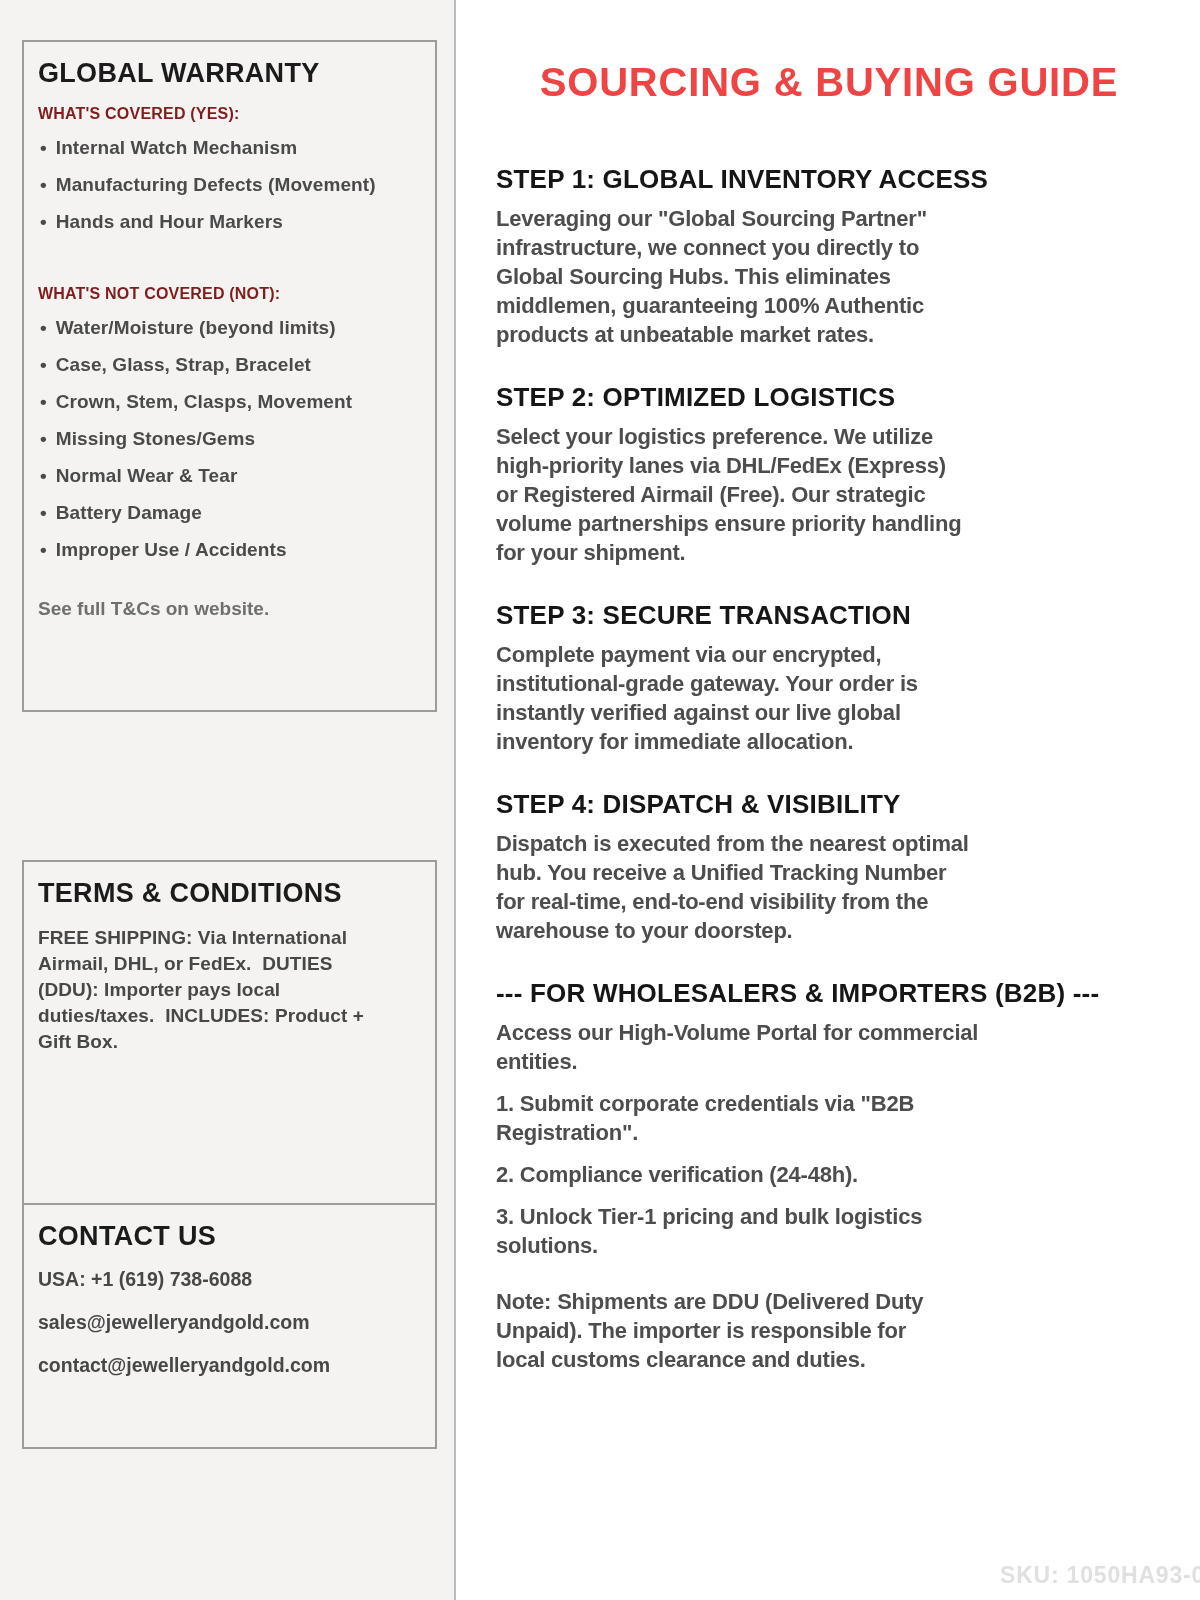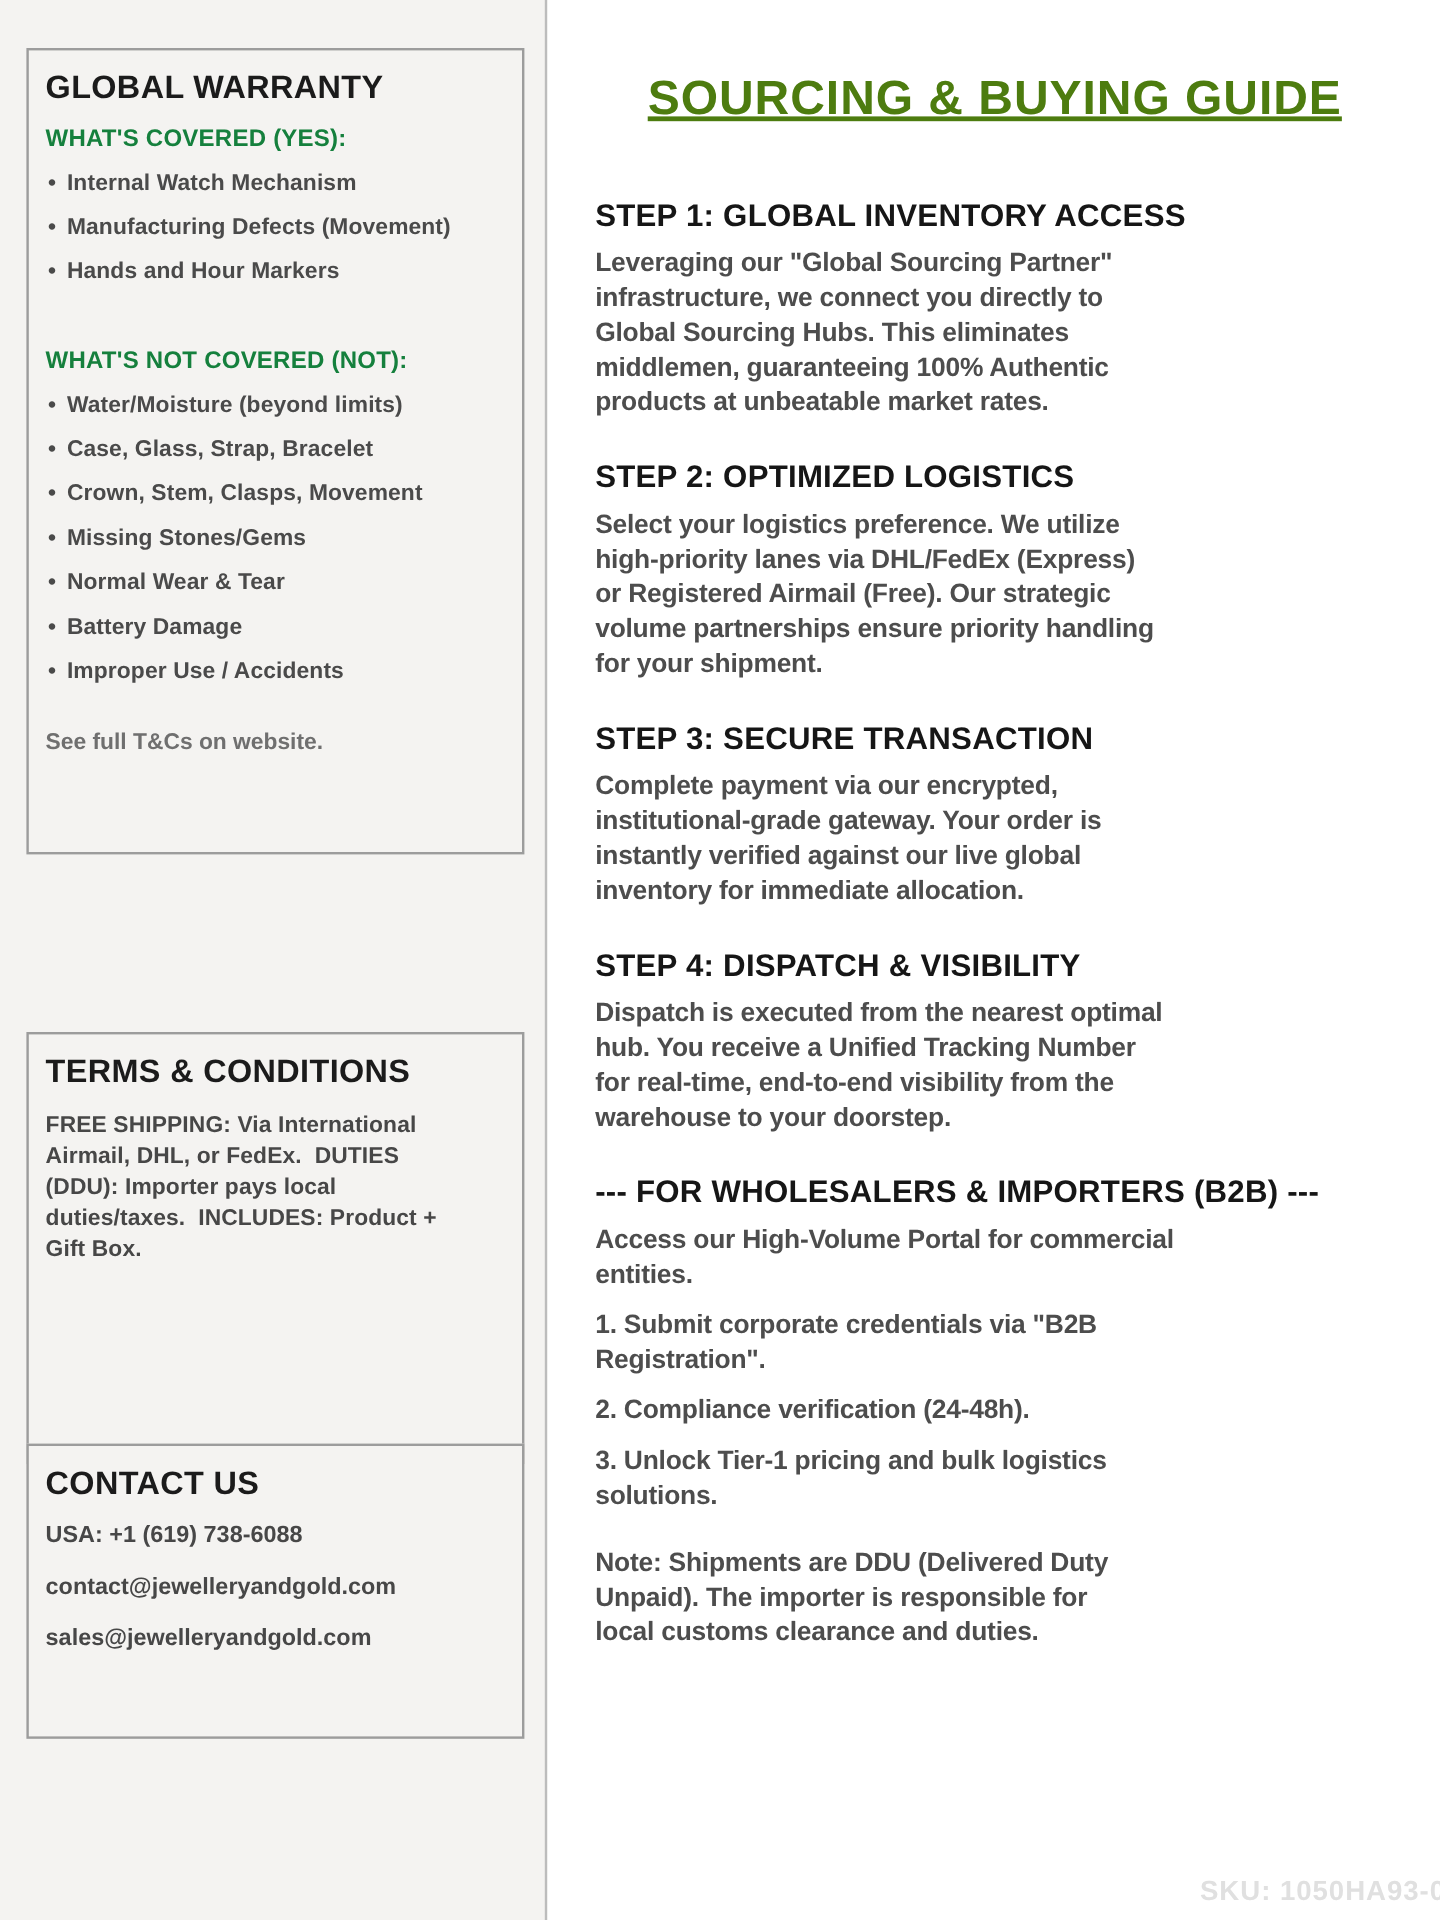--- a/index.html
+++ b/index.html
@@ -30,22 +30,22 @@
   .box-terms    { top: 860px; height: 360px; }
   .box-contact  { top: 1203px; height: 246px; }
 
   .box h1 {
     margin: 0 0 16px 0;
     font-size: 27px; font-weight: bold;
     color: #1b1b1b; letter-spacing: 0.3px;
   }
   .box h2 {
     margin: 0 0 14px 0;
-    font-size: 20px; font-weight: bold;
-    color: #15803d; letter-spacing: 0.2px;
+    font-size: 16px; font-weight: bold;
+    color: #7f1d1d; letter-spacing: 0.2px;
   }
   .box ul { list-style: none; margin: 0 0 0 2px; padding: 0; }
   .box li {
     font-size: 19px; font-weight: bold; color: #4a4a4a;
     margin-bottom: 15px; letter-spacing: 0.1px;
   }
   .box li::before { content: "\2022"; margin-right: 9px; color: #4a4a4a; }
   .spacer-lg { height: 37px; }
   .footnote {
     margin: 37px 0 0 0;
@@ -63,21 +63,21 @@
 
   
   .main {
     position: absolute; left: 458px; top: 0;
     width: 742px; height: 1600px;
   }
   .main-title {
     margin: 60px 0 0 0;
     text-align: center;
     font-size: 40px; font-weight: bold;
-    color: #4d7c0f; letter-spacing: 0.8px; text-decoration: underline;
+    color: #ef4444; letter-spacing: 0.8px;
   }
   .content { padding: 26px 0 0 38px; }
   .content h2 {
     margin: 33px 0 9px 0;
     font-size: 26px; font-weight: bold;
     color: #161616; letter-spacing: 0.2px;
   }
   .content .para {
     margin: 0 0 13px 0;
     white-space: pre-wrap;
@@ -125,22 +125,22 @@
     <p class="body-text">FREE SHIPPING: Via International
 Airmail, DHL, or FedEx.  DUTIES
 (DDU): Importer pays local
 duties/taxes.  INCLUDES: Product +
 Gift Box.</p>
   </section>
 
   <section class="box box-contact">
     <h1>CONTACT US</h1>
     <p class="contact-line">USA: +1 (619) 738-6088</p>
+    <p class="contact-line">sales@jewelleryandgold.com</p>
     <p class="contact-line">contact@jewelleryandgold.com</p>
-    <p class="contact-line">sales@jewelleryandgold.com</p>
   </section>
 
 </div>
 
 <div class="main">
   <h1 class="main-title">SOURCING &amp; BUYING GUIDE</h1>
 
   <div class="content">
 
     <section>

